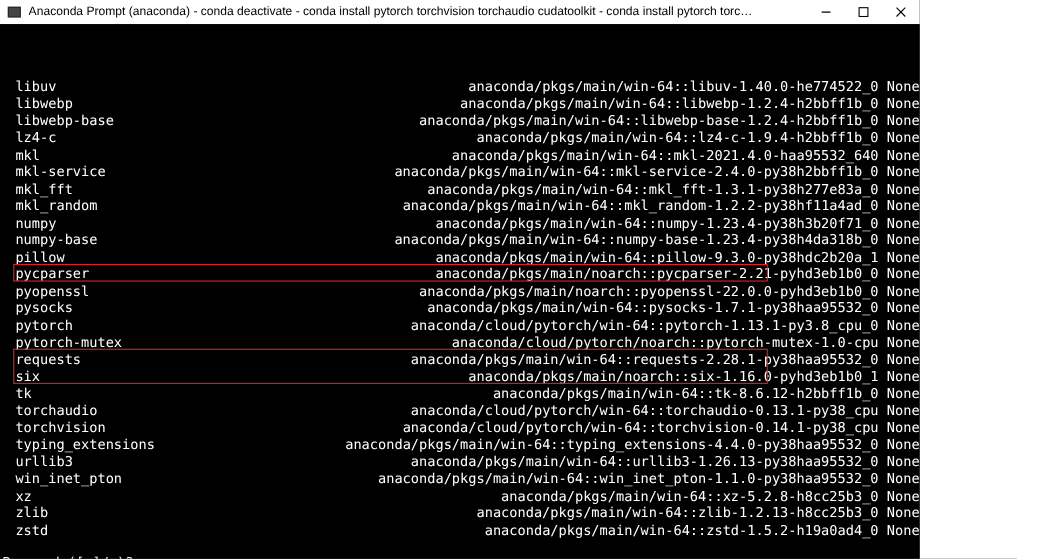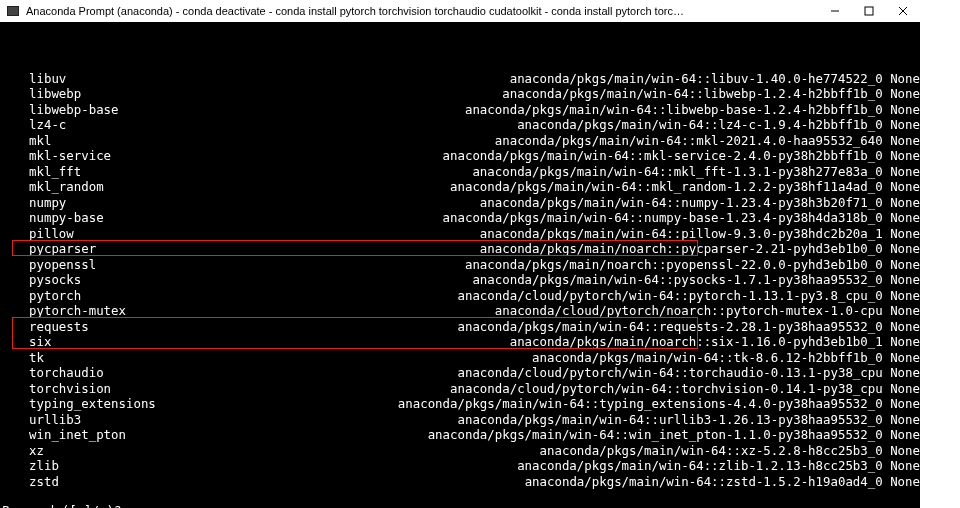--- a/index.html
+++ b/index.html
@@ -1,25 +1,25 @@
 <!DOCTYPE html>
 <html><head>
 <meta charset="utf-8">
 <style>
   * { margin: 0; padding: 0; box-sizing: border-box; }
   html, body { width: 960px; height: 508px; overflow: hidden; font-family: Consolas, monospace; }
-  .window { width: 920px; height: 508px; background: #000; display: flex; flex-direction: column; }
+  .window { width: 836px; height: 508px; background: #000; display: flex; flex-direction: column; }
   .titlebar { height: 22px; background: #fff; display: flex; align-items: center; padding-left: 6px; font-size: 11px; font-family: "Segoe UI", sans-serif; color: #000; }
   .titlebar-icon { width: 14px; height: 14px; margin-right: 6px; display:inline-block; }
   .titlebar-text { flex: 1; white-space: nowrap; overflow: hidden; text-overflow: ellipsis; }
   .titlebar-controls { display: flex; }
   .tb-btn { width: 34px; height: 22px; display: flex; align-items: center; justify-content: center; font-size: 10px; color:#000; cursor: default; }
   .tb-btn svg { pointer-events:none; }
   .terminal { flex: 1; background: #000; color: #fff; font-size: 12.4px; line-height: 15.5px; padding: 2px 0 0 0; position: relative; white-space: pre; }
-  .pkg-line { display: flex; margin-left: 15px; }
+  .pkg-line { display: flex; }
   .pkg-name { width: 160px; padding-left: 14px; }
   .pkg-spec { flex: 1; text-align: right; }
   .highlight-box { position: absolute; border: 1.5px solid #d22; pointer-events: none; }
   .prompt { padding-left: 2px; margin-top: 14px; }
   .cursor { display:inline-block; width:9px; height:13px; vertical-align:middle; }
 </style>
 </head>
 <body>
 
 <div class="window">

